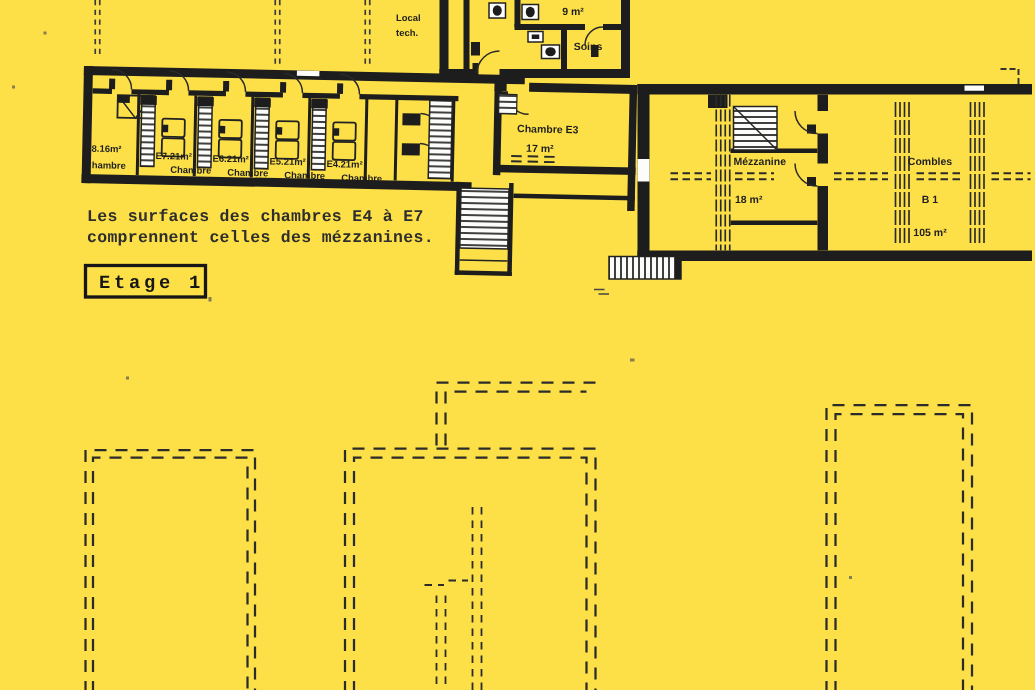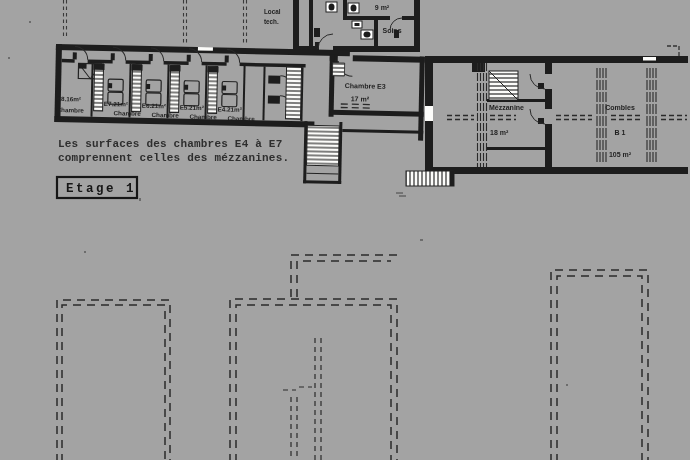--- a/index.html
+++ b/index.html
@@ -1,16 +1,16 @@
 <!DOCTYPE html>
 <html><head>
 <meta charset="utf-8">
 <style>
   html,body{margin:0;padding:0;background:#e8e8e6;}
-  .page{position:relative;width:690px;height:460px;background:#a3a3a3;overflow:hidden;
+  .page{position:relative;width:690px;height:460px;background:#fde047;overflow:hidden;
         font-family:"Liberation Sans",sans-serif;}
   svg{display:block;}
   svg text{fill:#1f1f1f;}
   .plab{font-family:"Liberation Sans",sans-serif;font-weight:bold;font-size:7px;}
   .plab-s{font-family:"Liberation Sans",sans-serif;font-weight:bold;font-size:6.3px;}
   .note-t{font-family:"Liberation Mono",monospace;font-weight:700;font-size:11px;
           letter-spacing:0.2px;fill:#2e2e2e;}
   .etage-t{font-family:"Liberation Mono",monospace;font-weight:700;font-size:12.5px;
            letter-spacing:2.5px;fill:#161616;}
 </style>

